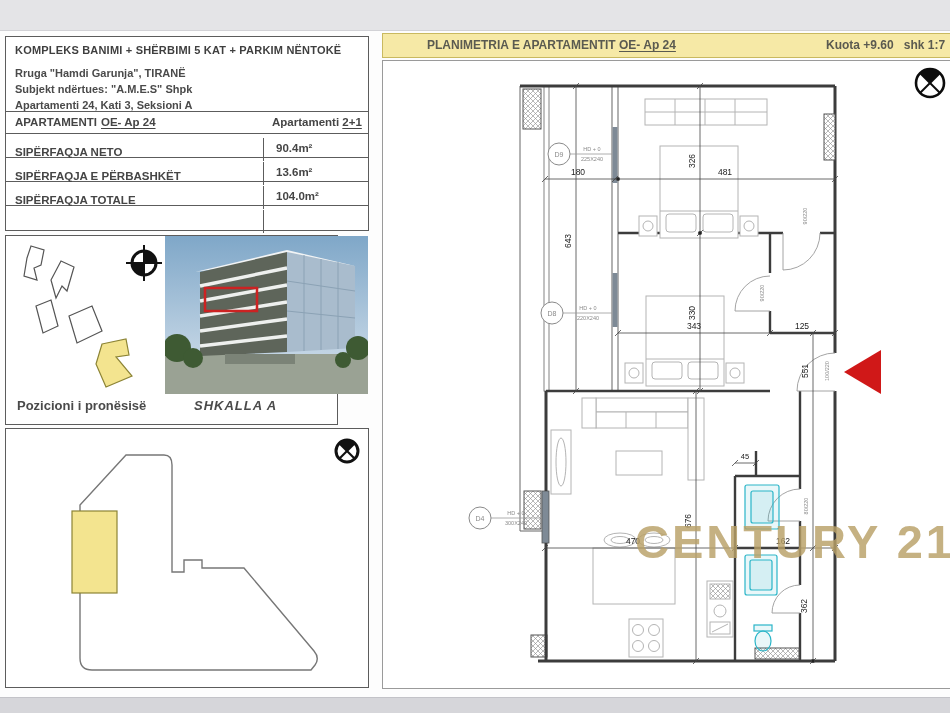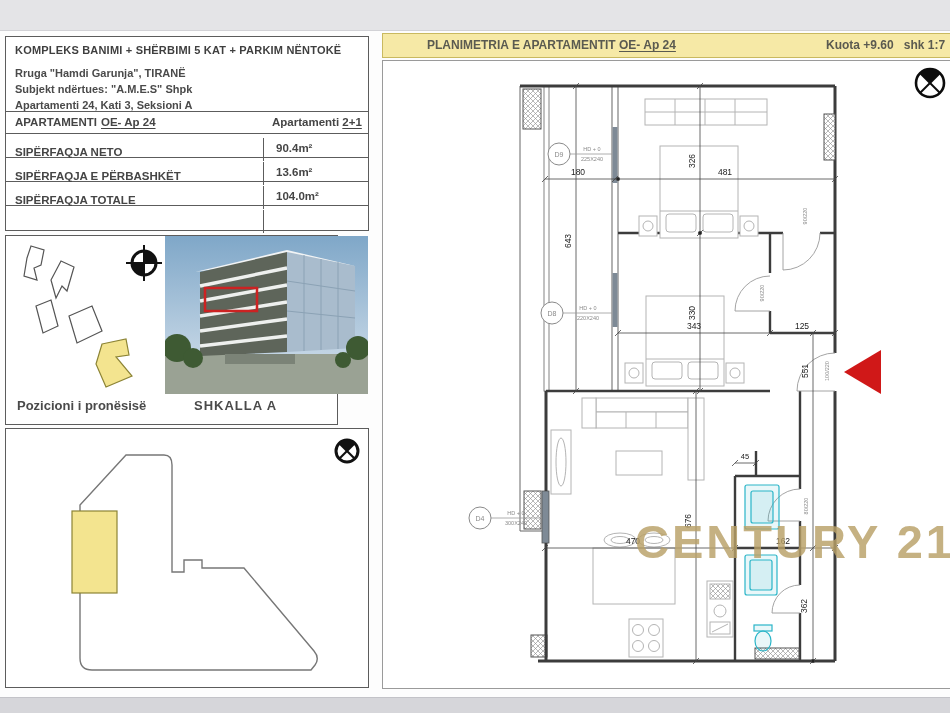--- a/index.html
+++ b/index.html
@@ -21,21 +21,21 @@
   .a-rows{position:absolute;left:0;top:97px;width:100%;}
   .a-row{position:relative;height:23px;border-bottom:1.3px solid #5c5c5c;font-size:11.5px;font-weight:bold;}
   .a-row:last-child{border-bottom:none;}
   .a-row .lab{position:absolute;left:9px;top:4px;margin-top:8px;}
   .a-row .cell{position:absolute;left:257px;top:4px;width:105px;height:100%;border-left:1.3px solid #5c5c5c;box-sizing:border-box;}
   .a-row .cell span{position:absolute;left:12px;top:4px;font-weight:bold;}
   
   #box2{left:5px;top:235px;width:333px;height:190px;}
   #box2 .labels{position:absolute;left:0;top:160px;width:100%;font-size:13px;font-weight:bold;color:#4a4a4a;}
   #box2 .labels .pos{position:absolute;left:11px;top:2px;}
-  #box2 .labels .shk{position:absolute;left:188px;top:2px;letter-spacing:1px;}
+  #box2 .labels .shk{position:absolute;left:188px;top:2px;letter-spacing:1px;font-style:italic;}
   
   #box3{left:5px;top:428px;width:364px;height:260px;}
   
   #banner{position:absolute;left:382px;top:33px;width:568px;height:25px;background:#f6e9a6;
           border-top:1.2px solid #c9b95f;border-bottom:1.2px solid #c9b95f;border-left:1.2px solid #c9b95f;
           box-sizing:border-box;font-size:12px;font-weight:bold;color:#5a5a50;overflow:hidden;}
   #banner .t{position:absolute;left:44px;top:4px;white-space:nowrap;}
   #banner .t u{text-underline-offset:2px;}
   #banner .k{position:absolute;left:443px;top:4px;white-space:nowrap;}
   #planbox{left:382px;top:60px;width:570px;height:629px;border:1.5px solid #9a9a9a;overflow:hidden;}

